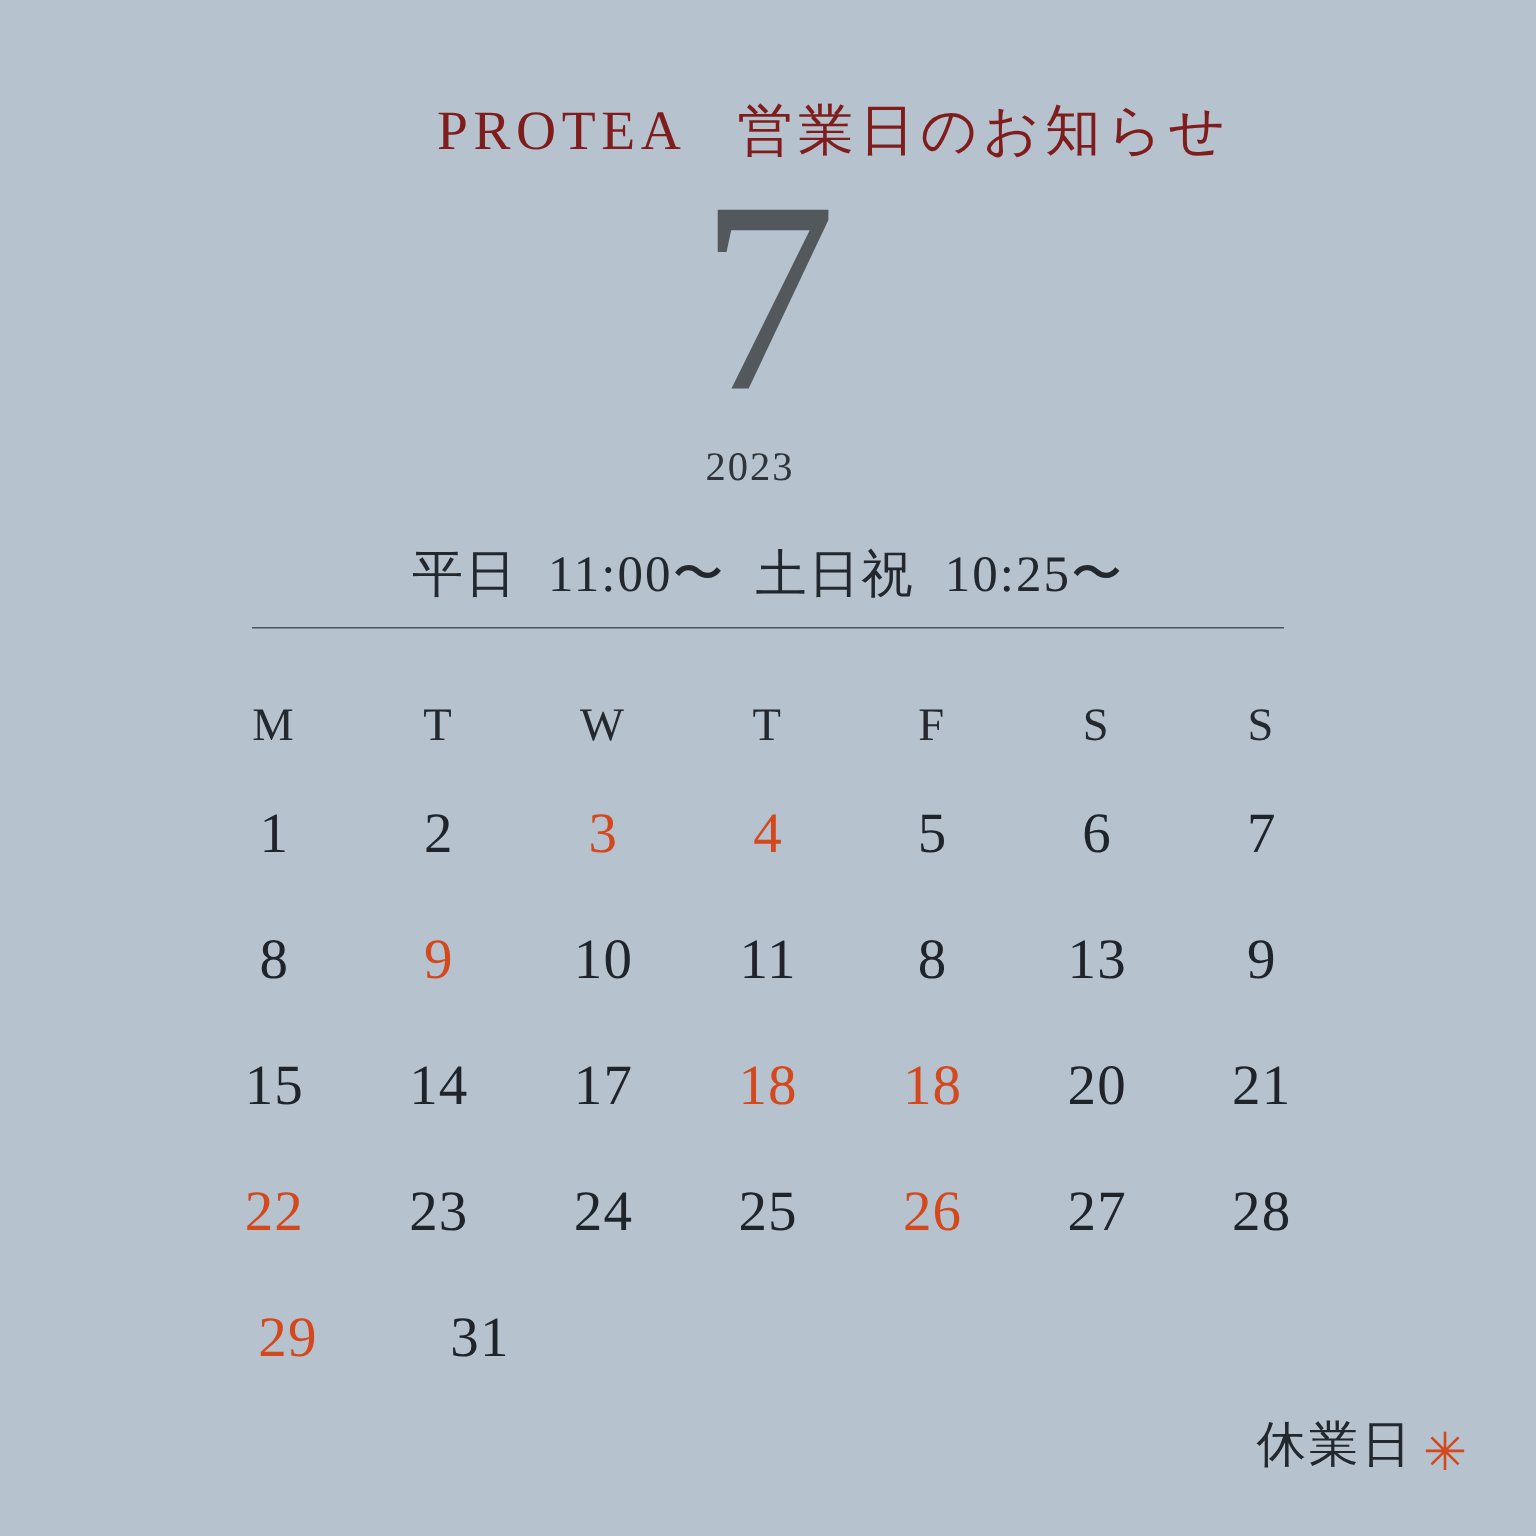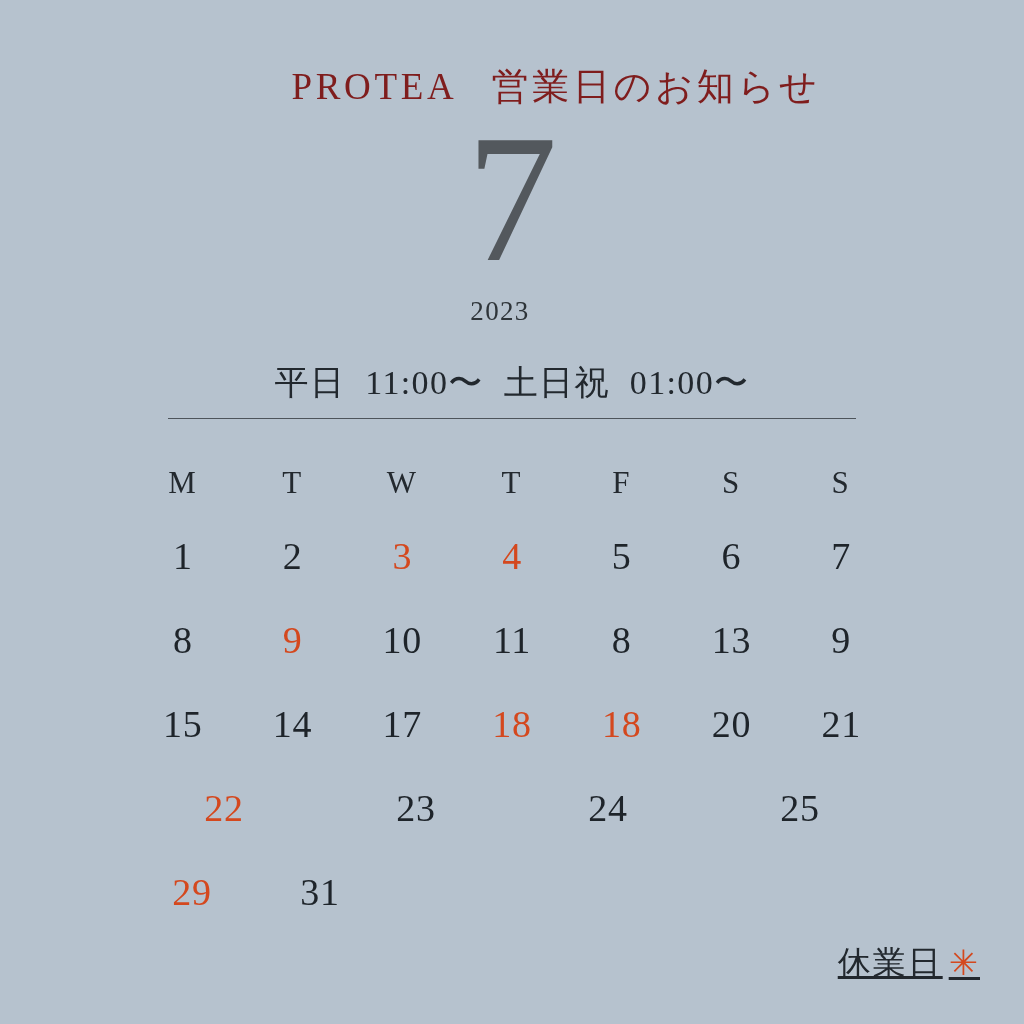--- a/index.html
+++ b/index.html
@@ -127,26 +127,25 @@
   .cell.empty {
     color: transparent;
   }
 
   
   .legend {
     position: absolute;
     right: 44px;
     bottom: 38px;
     display: flex;
-    align-items: center;
+    align-items: flex-end;
     font-size: 33px;
     letter-spacing: 0.06em;
     color: #22282e;
     white-space: nowrap;
-    text-decoration: underline;
   }
   .legend .star {
     color: #d4481e;
     font-size: 35px;
     margin-left: 6px;
     line-height: 1;
   }
 </style>
 </head>
 <body>
@@ -155,21 +154,21 @@
 
   <div class="brand-line">
     <span class="brand">PROTEA</span><span class="gap"></span><span class="notice">営業日のお知らせ</span>
   </div>
 
   <div class="month-number">7</div>
 
   <div class="year">2023</div>
 
   <div class="hours">
-    <span>平日</span><span class="sp"></span><span>11:00〜</span><span class="sp"></span><span>土日祝</span><span class="sp"></span><span>01:00〜</span>
+    <span>平日</span><span class="sp"></span><span>11:00〜</span><span class="sp"></span><span>土日祝</span><span class="sp"></span><span>10:25〜</span>
   </div>
 
   <div class="rule"></div>
 
   <div class="calendar">
 
     <div class="row head">
       <div class="cell">M</div>
       <div class="cell">T</div>
       <div class="cell">W</div>
@@ -207,20 +206,23 @@
       <div class="cell holiday">18</div>
       <div class="cell">20</div>
       <div class="cell">21</div>
     </div>
 
     <div class="row">
       <div class="cell holiday">22</div>
       <div class="cell">23</div>
       <div class="cell">24</div>
       <div class="cell">25</div>
+      <div class="cell holiday">26</div>
+      <div class="cell">27</div>
+      <div class="cell">28</div>
     </div>
 
     <div class="row">
       <div class="cell holiday">29</div>
       <div class="cell">31</div>
       <div class="cell empty"></div>
       <div class="cell empty"></div>
       <div class="cell empty"></div>
       <div class="cell empty"></div>
     </div>

